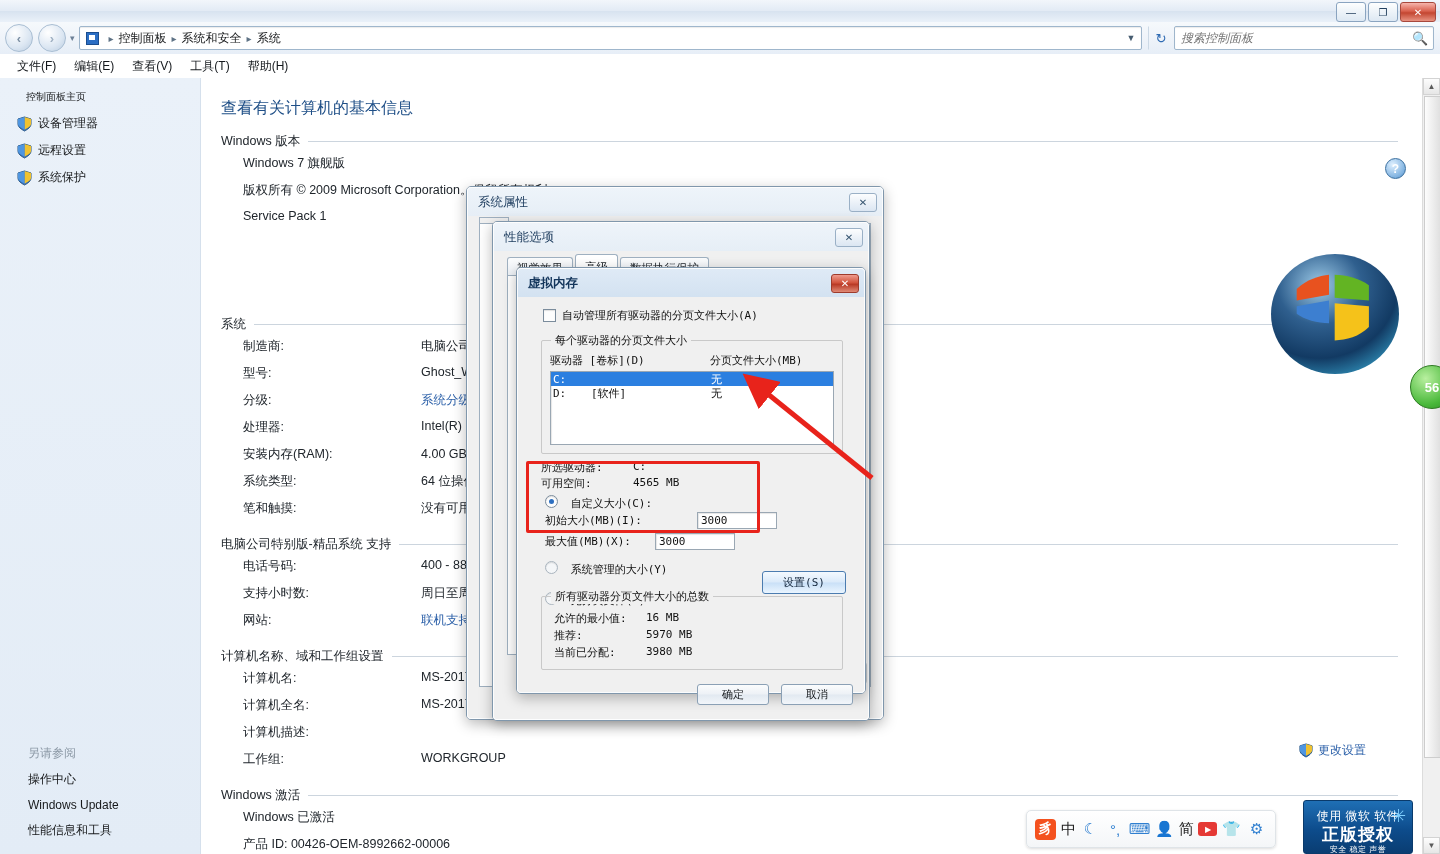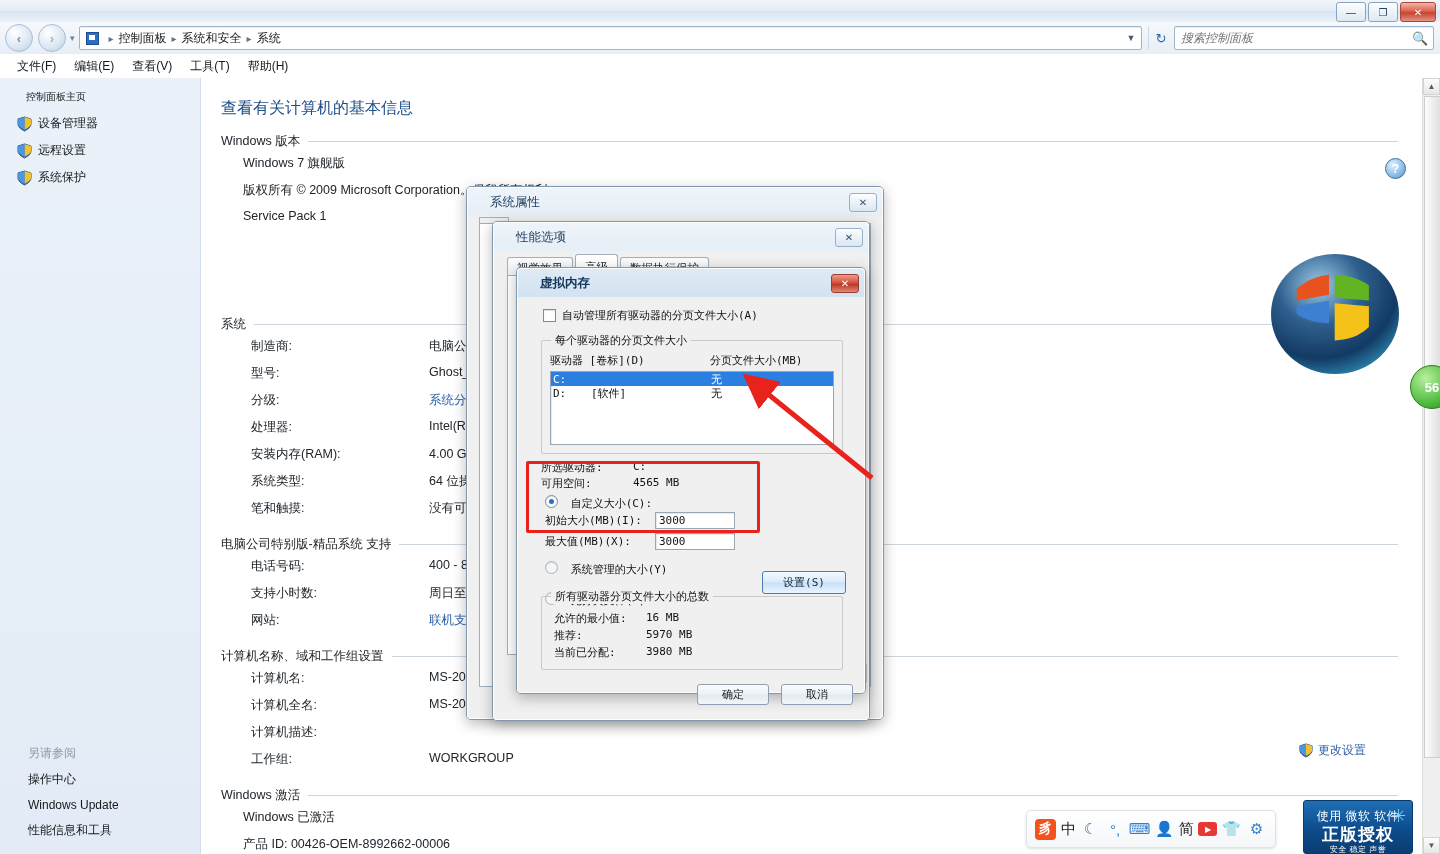--- a/index.html
+++ b/index.html
@@ -100,21 +100,21 @@
   
   .content{
     position:absolute;left:201px;top:78px;width:1227px;height:776px;background:#fff;
     overflow:hidden;
   }
   .c-title{font-size:16px;color:#1f4f87;padding:20px 0 0 20px;}
   .sect{margin:14px 0 0 20px;display:flex;align-items:center;}
   .sect .st{font-size:12.5px;color:#20262c;white-space:nowrap;}
   .sect .rule{flex:1;height:1px;background:#ccd5de;margin-left:8px;margin-right:30px;}
   .kv{display:flex;margin:0 0 0 42px;padding:5px 0;font-size:12.5px;}
-  .kv .k{width:178px;color:#20262c;margin-left:8px;}
+  .kv .k{width:178px;color:#20262c;}
   .kv .v{color:#20262c;}
   .kv .v.link{color:#2a5fa8;}
   .plainline{margin:0 0 0 42px;padding:5px 0;font-size:12.5px;color:#20262c;}
   .changelink{
     position:absolute;right:62px;top:664px;display:flex;align-items:center;
     font-size:12px;color:#2a5fa8;
   }
   .changelink .lbl{margin-left:4px;}
   
   .winlogo{position:absolute;left:1068px;top:172px;width:133px;height:128px;}
@@ -147,21 +147,21 @@
     border:1px solid #3a6f9f;color:#fff;font-size:12px;font-weight:bold;
     display:flex;align-items:center;justify-content:center;
   }
   
   .dlg{position:absolute;background:#f0f0f0;border:1px solid #8097ac;border-radius:5px;
        box-shadow:0 4px 14px rgba(0,0,0,.28);}
   .dlg-frame{
     border:1px solid rgba(255,255,255,.85);border-radius:4px;height:100%;box-sizing:border-box;
     background:linear-gradient(to bottom,#eef4fa 0%,#e6eef6 28px,#f0f0f0 28px,#f0f0f0 100%);
   }
-  .dlg-title{height:28px;display:flex;align-items:center;padding:0 5px 0 22px;gap:27px;}
+  .dlg-title{height:28px;display:flex;align-items:center;padding:0 5px 0 10px;gap:27px;}
   .dlg-title .t{flex:1;font-size:12.5px;color:#1b3a5c;}
   .dlg-x{
     width:26px;height:17px;border:1px solid #9ab0c6;border-radius:3px;
     background:linear-gradient(to bottom,#fcfdfe,#dbe6f2);
     display:flex;align-items:center;justify-content:center;font-size:10px;color:#35546f;
   }
   .dlg-x.red{
     border-color:#9e3b2c;color:#fff;
     background:linear-gradient(to bottom,#ef9c8e,#d2543e 45%,#b93a26 55%,#e08a76);
   }
@@ -592,21 +592,21 @@
       <div class="vm-kv" style="left:24px;top:180px;">
         <span class="k">可用空间:</span>
         <span>4565 MB</span>
       </div>
 
       <div style="position:absolute;left:28px;top:199px;">
         <span class="radio on"></span>
         <span>自定义大小(C):</span>
       </div>
 
-      <div style="position:absolute;left:28px;top:216px;display:flex;align-items:center;">
+      <div style="position:absolute;left:28px;top:216px;display:flex;align-items:center;gap:42px;">
         <span style="width:110px">初始大小(MB)(I):</span>
         <input class="vmin" value="3000" style="">
       </div>
       <div style="position:absolute;left:28px;top:237px;display:flex;align-items:center;">
         <span style="width:110px">最大值(MB)(X):</span>
         <input class="vmin" value="3000" style="">
       </div>
 
       <div style="position:absolute;left:28px;top:265px;">
         <span class="radio dim"></span>

